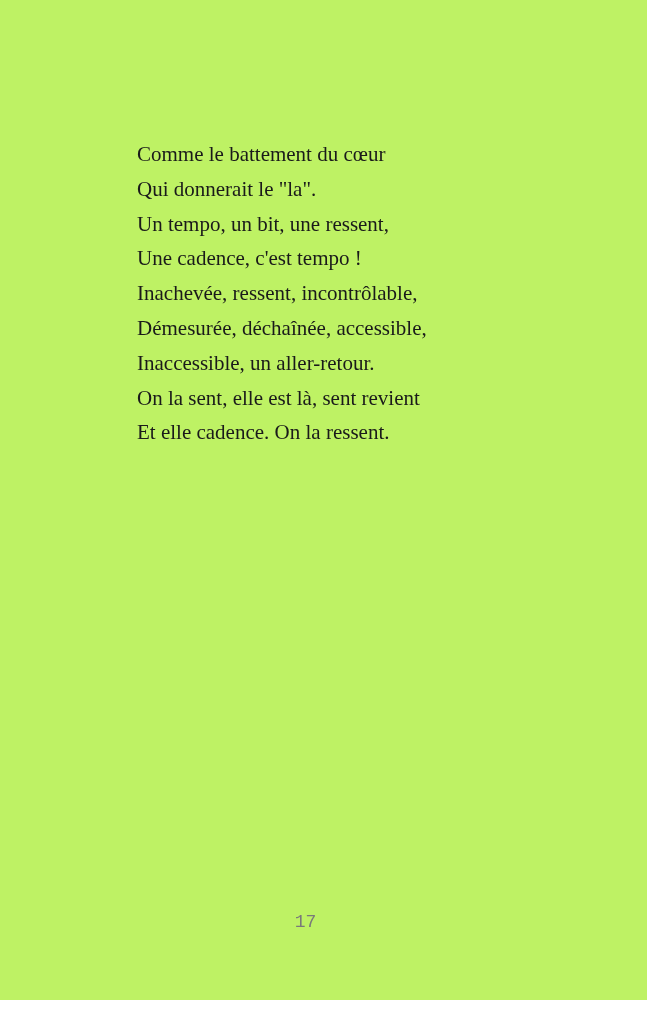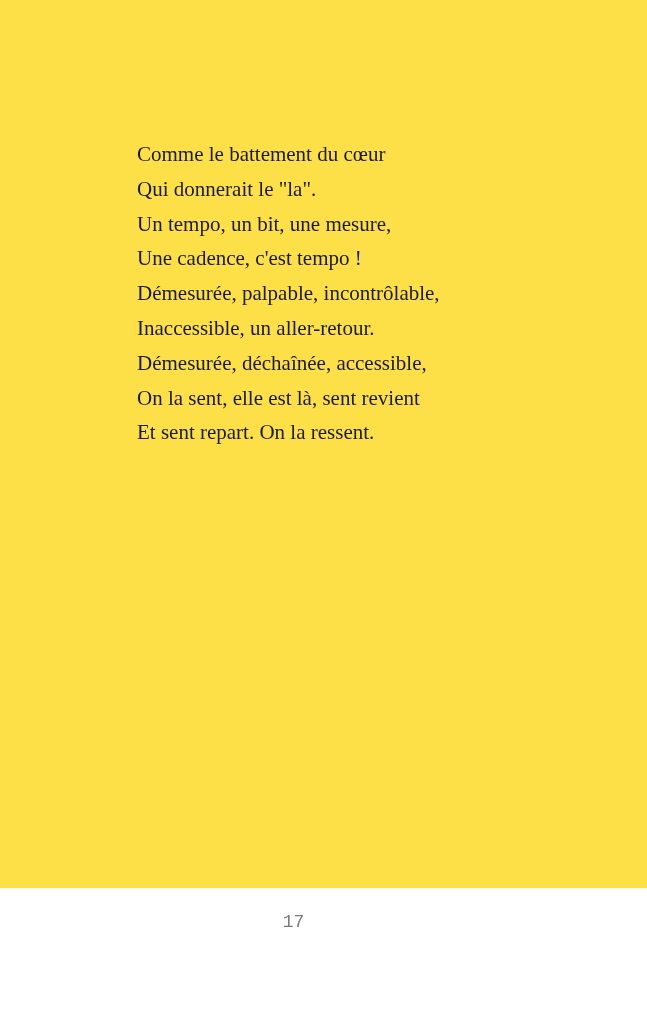--- a/index.html
+++ b/index.html
@@ -10,60 +10,60 @@
     body {
       width: 647px;
       height: 1024px;
       position: relative;
       overflow: hidden;
     }
     .page {
       position: absolute;
       left: 0; top: 0;
       width: 647px;
-      height: 888px;
-      background: #fde047;
+      height: 1000px;
+      background: #bef264;
     }
     .poem {
       position: absolute;
       left: 137px;
       top: 137px;
       margin: 0;
       padding: 0;
       list-style: none;
     }
     .verse {
       font-family: "Liberation Serif", serif;
       font-size: 21px;
       line-height: 34.8px;
       color: #1a1a1a;
       white-space: nowrap;
       margin: 0;
     }
     .page-number {
       position: absolute;
-      left: 0;
+      left: 12px;
       width: 587px;
       top: 912px;
       text-align: center;
       font-family: "Liberation Mono", monospace;
       font-size: 18px;
       color: #7a7a7a;
     }
   </style>
 </head>
 <body>
 
 <div class="page">
   <ul class="poem">
     <li class="verse">Comme le battement du cœur</li>
     <li class="verse">Qui donnerait le "la".</li>
-    <li class="verse">Un tempo, un bit, une mesure,</li>
+    <li class="verse">Un tempo, un bit, une ressent,</li>
     <li class="verse">Une cadence, c'est tempo !</li>
-    <li class="verse">Démesurée, palpable, incontrôlable,</li>
+    <li class="verse">Inachevée, ressent, incontrôlable,</li>
+    <li class="verse">Démesurée, déchaînée, accessible,</li>
     <li class="verse">Inaccessible, un aller-retour.</li>
-    <li class="verse">Démesurée, déchaînée, accessible,</li>
     <li class="verse">On la sent, elle est là, sent revient</li>
-    <li class="verse">Et sent repart. On la ressent.</li>
+    <li class="verse">Et elle cadence. On la ressent.</li>
   </ul>
 
   <div class="page-number">17</div>
 </div>
 
 </body></html>

